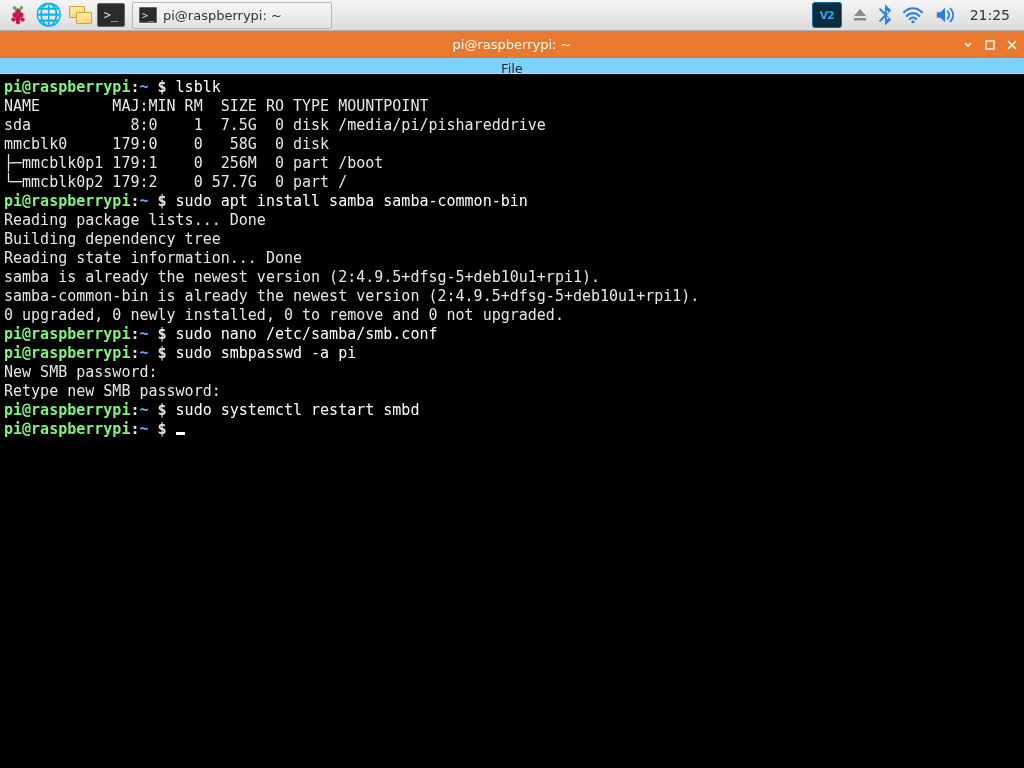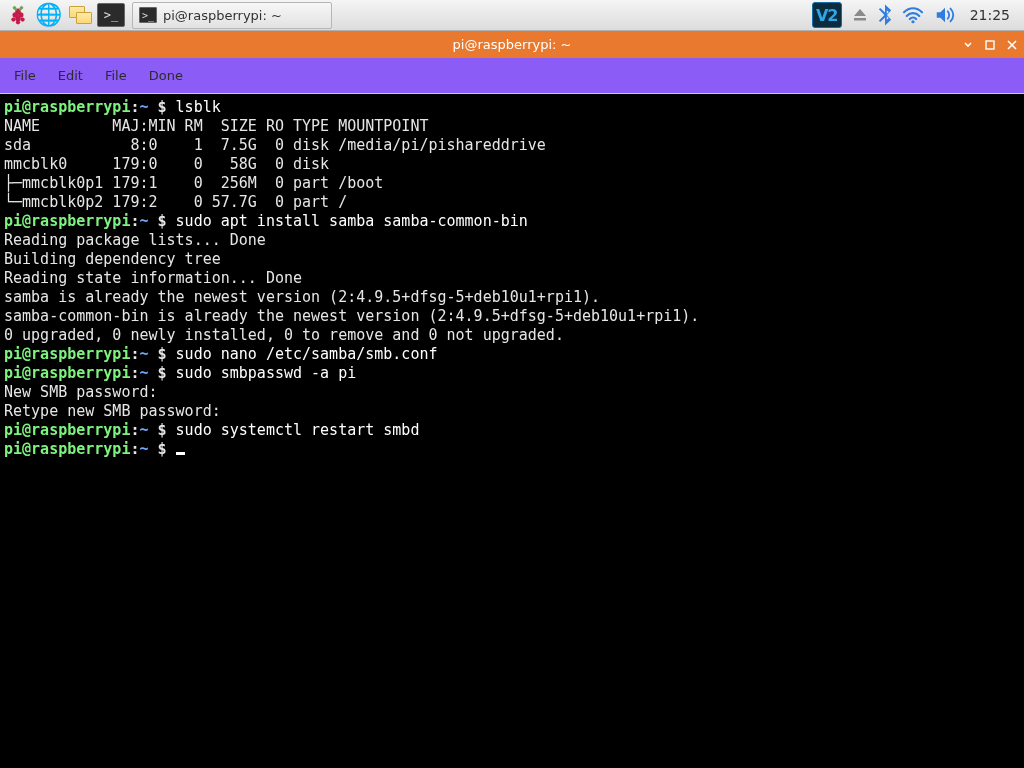--- a/index.html
+++ b/index.html
@@ -56,21 +56,21 @@
   .task-tab .term-mini {
     width:18px; height:16px; background:#2b2b2b; border:1px solid #666;
     display:flex; align-items:center; justify-content:center;
     color:#ddd; font-size:10px; font-family:monospace; border-radius:1px;
   }
   .task-tab .lbl { white-space:nowrap; overflow:hidden; text-overflow:ellipsis; color:#333; }
   .taskbar-spacer { flex:1; }
   .tray { display:flex; align-items:center; gap:10px; padding:0 6px; }
   .tray .vnc {
     width:30px; height:26px; background:#0b2b3e; border:1px solid #0f6ea8;
-    border-radius:3px; color:#2fa6e7; font-weight:bold; font-size:16px;
+    border-radius:3px; color:#2fa6e7; font-weight:bold; font-size:11px;
     display:flex; align-items:center; justify-content:center; letter-spacing:-1px;
   }
   .tray .ico { color:#6d6d6d; font-size:17px; display:flex; }
   .tray .bt { color:#2f7de1; font-size:20px; }
   .tray .wifi { color:#2f7de1; }
   .tray .wifi svg { width:22px; height:18px; }
   .tray .vol { color:#2f7de1; }
   .tray .vol svg { width:22px; height:20px; }
   .tray .eject svg { width:16px; height:16px; fill:#8a8a8a; }
   .tray .clock { color:#333; font-size:14px; padding:0 4px; }
@@ -90,25 +90,25 @@
   }
   .win-btn {
     width:16px; height:16px; color:#fff; display:flex;
     align-items:center; justify-content:center; font-size:12px;
   }
   .win-btn.close { background:#e8792f; }
   .win-btn svg { width:12px; height:12px; }
 
   
   .menubar {
-    height: 36px;
-    background: #8b5cf6;
+    height: 16px;
+    background: #7dd3fc;
     border-bottom:1px solid #cfcfcf;
     display:flex; align-items:center;
-    padding:0 4px; gap:2px;
+    padding:0 4px; gap:2px;flex-direction:column;
   }
   .menubar .menu-item {
     padding:3px 10px; color:#2c2c2c; border-radius:2px;
   }
 
   
   .terminal {
     flex:1; background:#000; color:#e6e6e6;
     font-family: "DejaVu Sans Mono","Liberation Mono",monospace;
     font-size: 15px; line-height: 19px;

